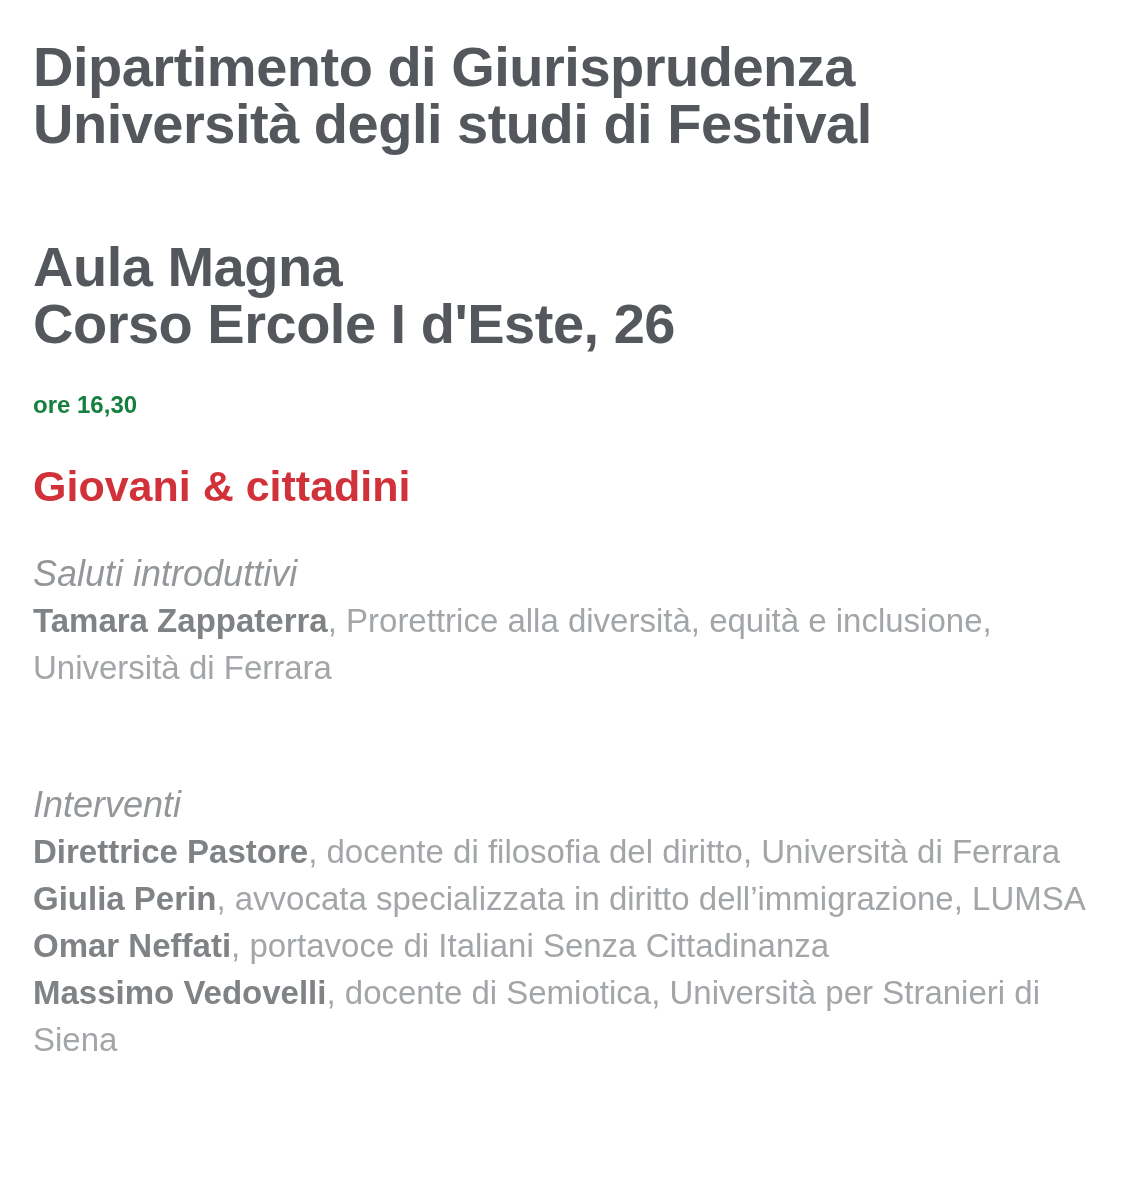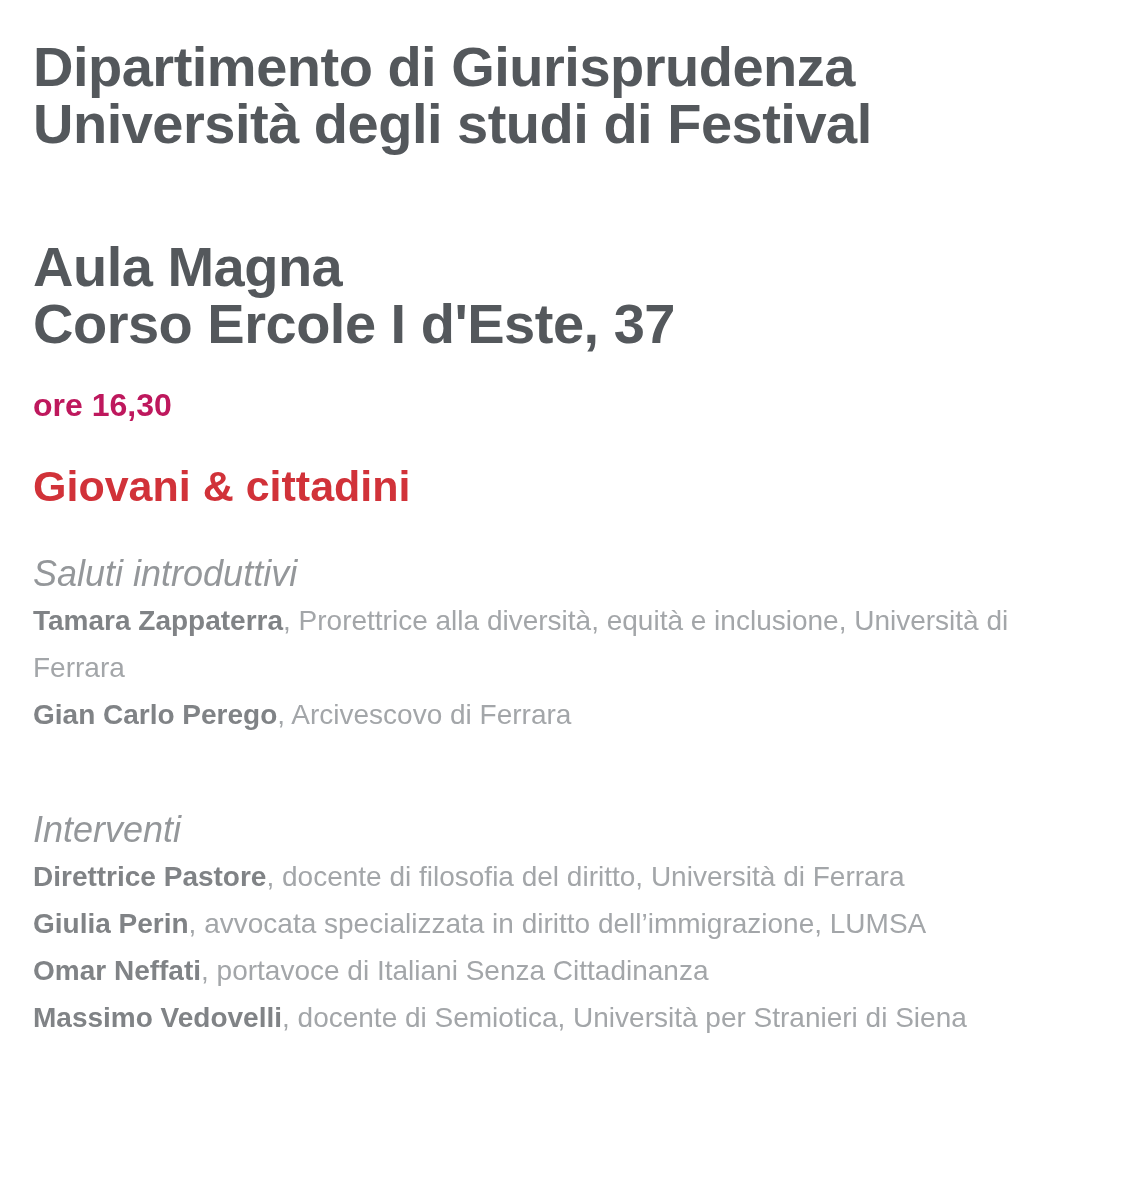--- a/index.html
+++ b/index.html
@@ -34,80 +34,79 @@
   }
   .venue-line {
     font-size: 56px;
     line-height: 57px;
     font-weight: bold;
     letter-spacing: -0.5px;
     color: #54585c;
   }
   .time-line {
     margin-top: 33px;
-    font-size: 32px;
+    font-size: 24px;
     line-height: 40px;
     font-weight: bold;
-    color: #be185d;
+    color: #15803d;
   }
   .event-title {
     margin-top: 40px;
     font-size: 43px;
     line-height: 42px;
     font-weight: bold;
     color: #d13239;
   }
   .section {
     max-width: 1062px;
   }
   .section-saluti {
     margin-top: 43px;
   }
   .section-interventi {
-    margin-top: 68px;
+    margin-top: 90px;
   }
   .section-label {
     font-size: 36px;
     line-height: 47px;
     font-style: italic;
     color: #94979a;
   }
   .speaker-line {
-    font-size: 28px;
+    font-size: 33px;
     line-height: 47px;
     color: #a3a6a9;
   }
   .speaker-name {
     font-weight: bold;
     color: #808386;
   }
 </style>
 </head>
 <body>
 
 <div class="page">
 
   <div class="title-block">
     <div class="title-line">Dipartimento di Giurisprudenza</div>
     <div class="title-line">Università degli studi di Festival</div>
   </div>
 
   <div class="venue-block">
     <div class="venue-line">Aula Magna</div>
-    <div class="venue-line">Corso Ercole I d'Este, 37</div>
+    <div class="venue-line">Corso Ercole I d'Este, 26</div>
   </div>
 
   <div class="time-line">ore 16,30</div>
 
   <div class="event-title">Giovani &amp; cittadini</div>
 
   <div class="section section-saluti">
     <div class="section-label">Saluti introduttivi</div>
     <div class="speaker-line"><span class="speaker-name">Tamara Zappaterra</span><span class="speaker-role">, Prorettrice alla diversità, equità e inclusione, Università di Ferrara</span></div>
-    <div class="speaker-line"><span class="speaker-name">Gian Carlo Perego</span><span class="speaker-role">, Arcivescovo di Ferrara</span></div>
   </div>
 
   <div class="section section-interventi">
     <div class="section-label">Interventi</div>
     <div class="speaker-line"><span class="speaker-name">Direttrice Pastore</span><span class="speaker-role">, docente di filosofia del diritto, Università di Ferrara</span></div>
     <div class="speaker-line"><span class="speaker-name">Giulia Perin</span><span class="speaker-role">, avvocata specializzata in diritto dell’immigrazione, LUMSA</span></div>
     <div class="speaker-line"><span class="speaker-name">Omar Neffati</span><span class="speaker-role">, portavoce di Italiani Senza Cittadinanza</span></div>
     <div class="speaker-line"><span class="speaker-name">Massimo Vedovelli</span><span class="speaker-role">, docente di Semiotica, Università per Stranieri di Siena</span></div>
   </div>
 

